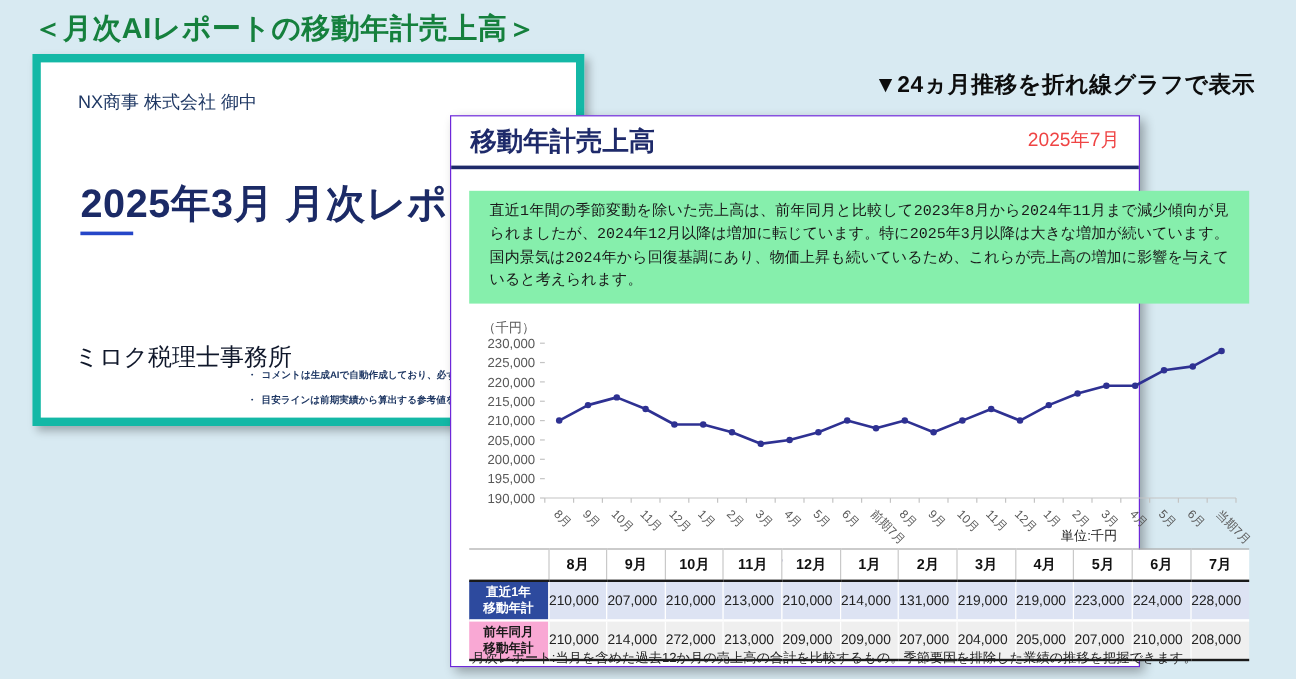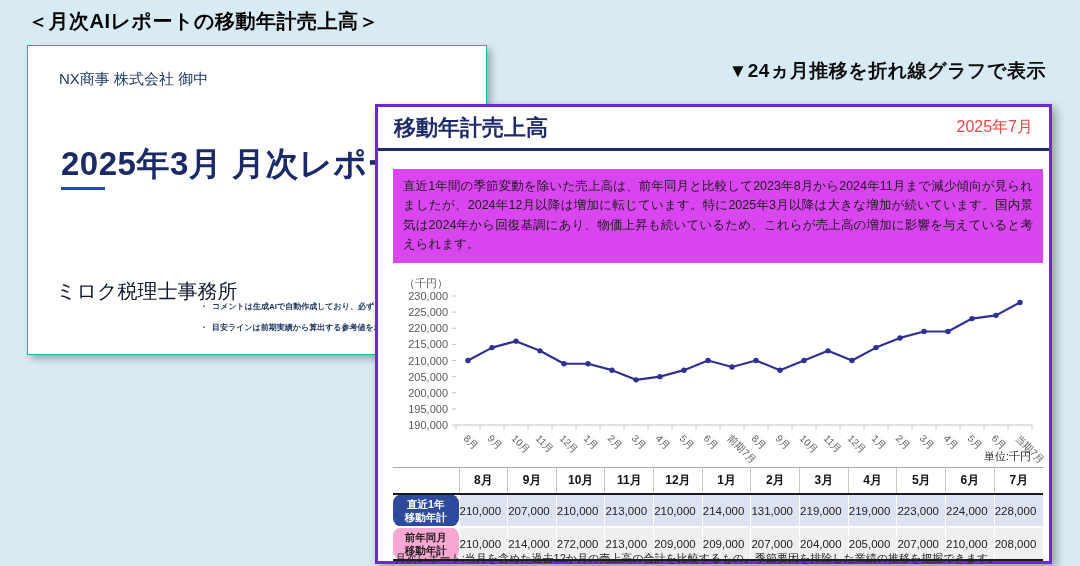--- a/index.html
+++ b/index.html
@@ -4,32 +4,32 @@
 <style>
   * { margin: 0; padding: 0; box-sizing: border-box; }
   html, body { width: 1080px; height: 566px; overflow: hidden; }
   body {
     font-family: "Liberation Sans", "DejaVu Sans", sans-serif;
     background: #d8eaf2;
     position: relative;
   }
   .page-title {
     position: absolute; left: 28px; top: 8px;
-    font-size: 20px; font-weight: bold; color: #000000;
+    font-size: 24px; font-weight: bold; color: #15803d;
     letter-spacing: 0.5px;
   }
   .annotation {
     position: absolute; right: 34px; top: 58px;
     font-size: 19px; font-weight: bold; color: #0d0d0d;
     letter-spacing: 0.5px; z-index: 2;
   }
   
   .cover-card {
     position: absolute; left: 27px; top: 45px; width: 460px; height: 310px;
-    background: #ffffff; border: 1px solid #14b8a6;
+    background: #ffffff; border: 7px solid #14b8a6;
     box-shadow: 4px 4px 7px rgba(0,0,0,0.28);
     z-index: 1; overflow: hidden;
   }
   .cover-recipient {
     position: absolute; left: 31px; top: 24px;
     font-size: 15px; color: #1f3864; font-weight: 500;
   }
   .cover-title {
     position: absolute; left: 33px; top: 96px;
     font-size: 33px; font-weight: bold; color: #1b2a66;
@@ -44,58 +44,59 @@
     font-size: 20px; color: #0f172a; font-weight: 500;
   }
   .cover-notes {
     position: absolute; left: 172px; top: 255px; width: 300px;
     font-size: 8px; font-weight: bold; color: #1f3864;
   }
   .cover-note { margin-bottom: 10px; white-space: nowrap; }
   .cover-note .bullet { margin-right: 4px; }
   
   .report-card {
-    position: absolute; left: 375px; top: 104px; width: 677px; height: 460px;
-    background: #ffffff; border: 3px solid #6d28d9;
+    position: absolute; left: 375px; top: 96px; width: 575px; height: 460px;
+    background: #ffffff; border: 1px solid #6d28d9;
     box-shadow: 4px 4px 9px rgba(0,0,0,0.33);
     z-index: 5;
   }
   .report-header {
     position: absolute; left: 0; top: 0; right: 0; height: 44px;
     display: flex; align-items: center; justify-content: space-between;
     padding: 0 16px; border-bottom: 3px solid #1e2a6a;
   }
   .report-title { font-size: 22px; font-weight: bold; color: #1e2a6a; }
   .report-period { font-size: 16px; font-weight: 500; color: #ef4444; }
   .report-summary {
     position: absolute; left: 15px; top: 62px; width: 650px;
-    background: #d946ef; padding: 8px 10px;
+    background: #86efac; padding: 8px 17px;
     font-size: 12.5px; line-height: 1.55; color: #1a1a1a;
     text-align: justify;
+    font-family: Liberation Mono, monospace;
   }
   .chart-wrap { position: absolute; left: 12px; top: 138px; width: 650px; height: 220px; margin-top: 32px; }
   .chart-wrap svg { overflow: visible; }
   .unit-note {
     position: absolute; right: 18px; top: 342px;
     font-size: 11px; color: #222222;
   }
   
   .table-wrap { position: absolute; left: 15px; top: 360px; width: 650px; }
   table { width: 100%; border-collapse: collapse; table-layout: fixed; }
   thead th {
     font-size: 12px; font-weight: bold; color: #111;
     text-align: center; padding: 4px 0;
     border-top: 1px solid #aaaaaa; border-bottom: 2px solid #1a1a1a;
     background: #ffffff;
   }
   thead th + th { border-left: 1px solid #c9c9c9; }
   thead th.label-col { width: 66px; }
   tbody th.row-label {
     font-size: 10.5px; font-weight: bold; line-height: 1.2;
-    padding: 3px 0; text-align: center; border-radius: 9px;
+    padding: 3px 0; text-align: center;
   }
   tbody tr.primary th.row-label { background: #2d4a9e; color: #ffffff; }
   tbody tr.secondary th.row-label { background: #f9a8d4; color: #1a1a1a; }
   tbody tr.primary td { background: #dde3f3; }
   tbody tr.secondary td { background: #efefef; }
   tbody td {
     font-size: 11.5px; color: #222222; text-align: right;
     padding: 7px 7px 7px 0; border-left: 1px solid #ffffff;
   }
   tbody tr.primary th, tbody tr.primary td { border-bottom: 2px solid #ffffff; }

